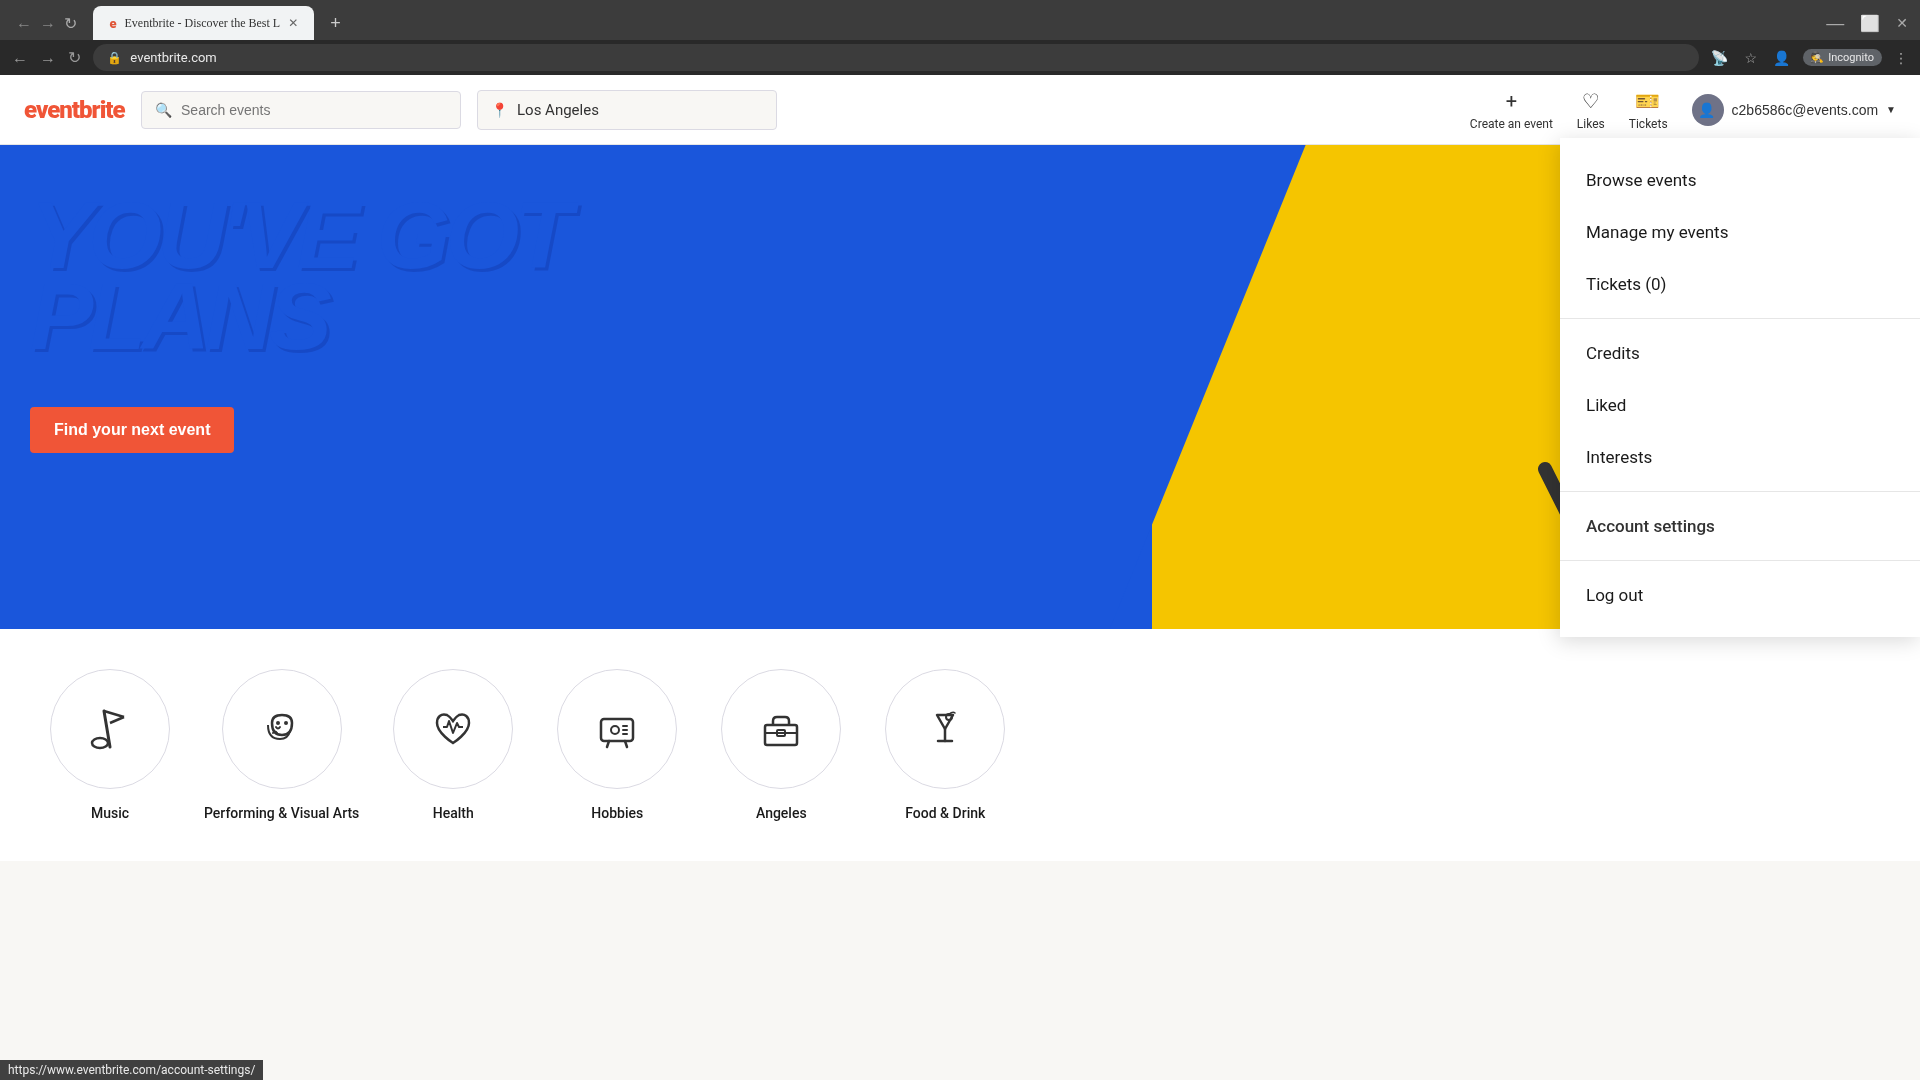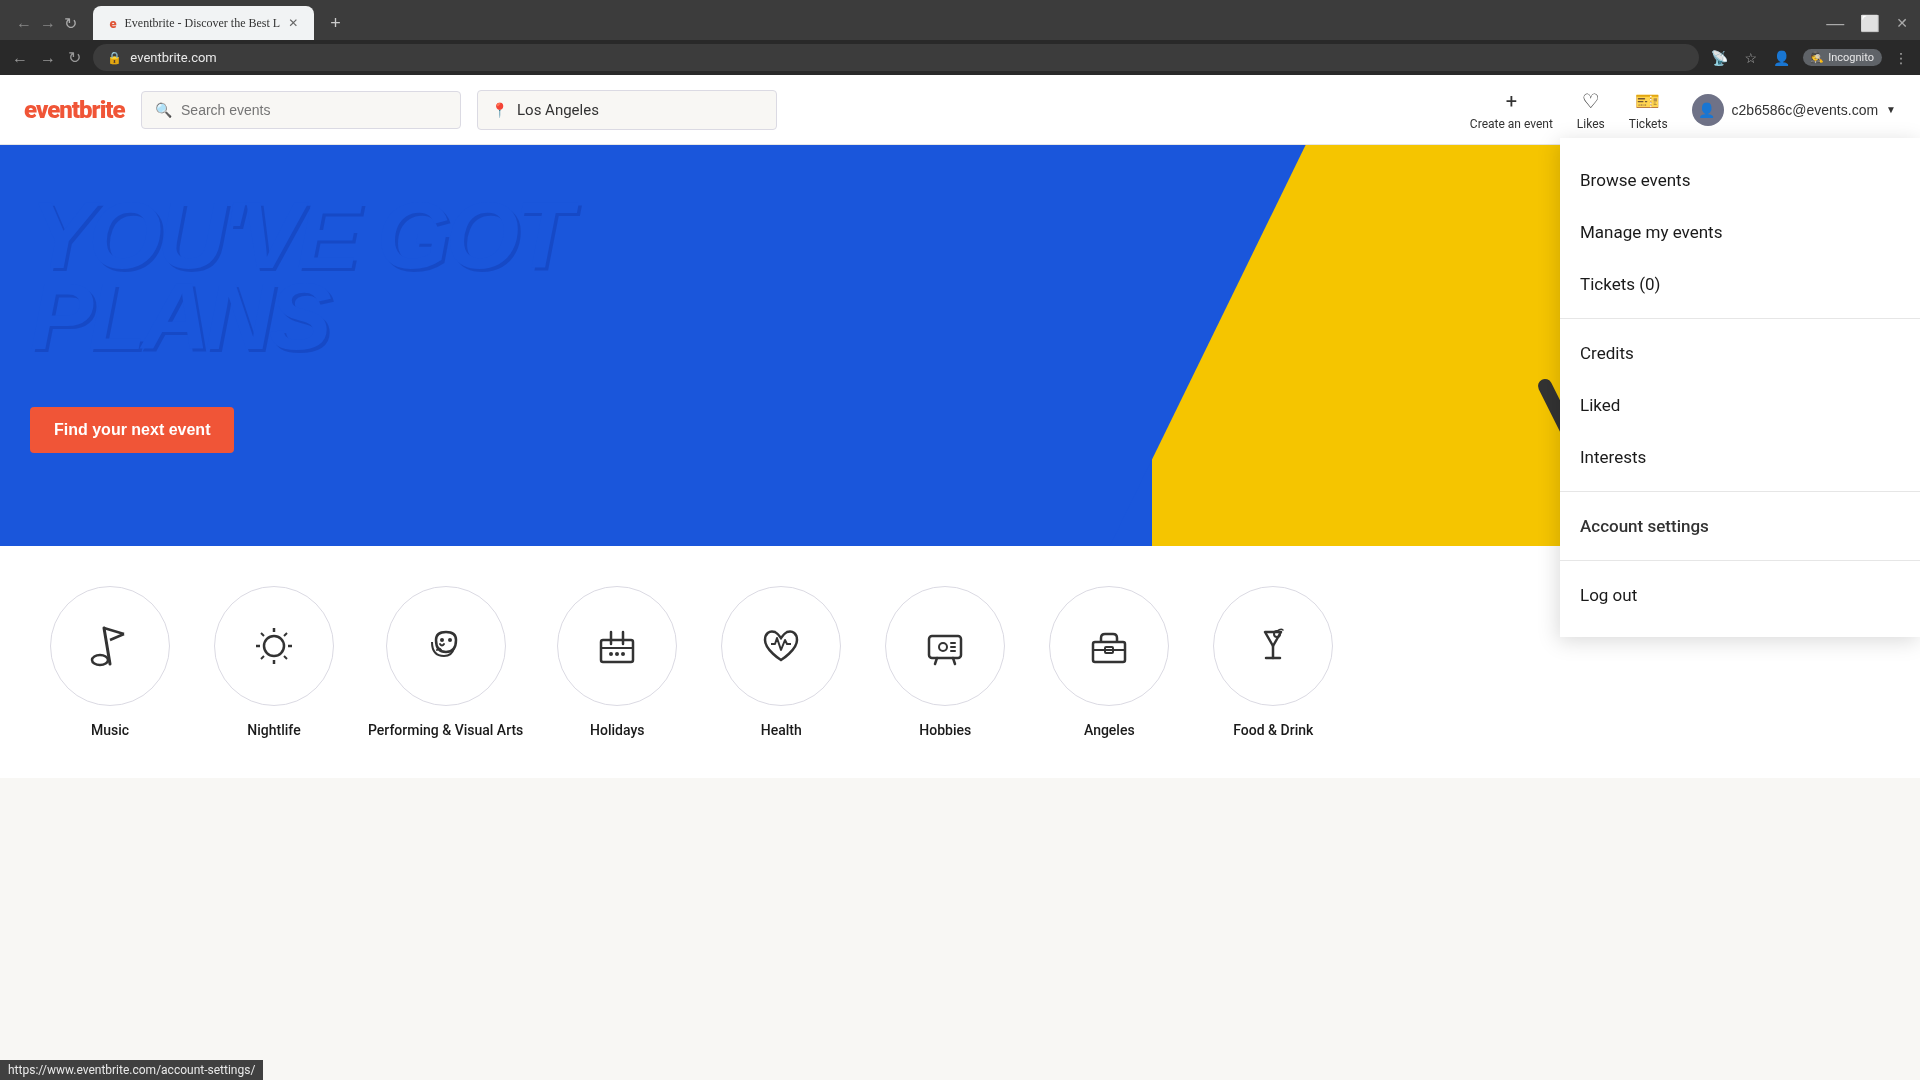--- a/index.html
+++ b/index.html
@@ -157,21 +157,21 @@
       top: 138px;
       right: 0;
       width: 360px;
       background: #fff;
       box-shadow: -2px 4px 20px rgba(0,0,0,0.15);
       z-index: 100;
       padding: 16px 0;
       pointer-events: all;
     }
     .dropdown-item {
-      padding: 16px 20px;
+      padding: 16px 26px;
       font-size: 17px;
       color: #1a1a1a;
       cursor: pointer;
       display: block;
     }
     .dropdown-divider { height: 1px; background: #e6e6e6; margin: 8px 0; }
 
     
     .status-bar {
       position: fixed;
@@ -179,21 +179,21 @@
       left: 0;
       background: #404040;
       color: #e8e8e8;
       font-size: 12px;
       padding: 3px 8px;
       z-index: 200;
     }
 
     
     .hero-wrapper {
-      height: 401px;
+      height: 484px;
       position: relative;
       overflow: hidden;
       background: #1a56db;
     }
 
     .hero-left-section {
       position: absolute;
       left: 0;
       top: 0;
       width: 68%;
@@ -370,67 +370,37 @@
       <svg width="48" height="48" viewBox="0 0 48 48" fill="none" xmlns="http://www.w3.org/2000/svg">
         <line x1="18" y1="6" x2="24" y2="42" stroke="#333" stroke-width="3" stroke-linecap="round"></line>
         <ellipse cx="14" cy="38" rx="8" ry="5" stroke="#333" stroke-width="2.5" fill="none"></ellipse>
         <line x1="18" y1="6" x2="38" y2="12" stroke="#333" stroke-width="2.5"></line>
         <line x1="24" y1="18" x2="38" y2="12" stroke="#333" stroke-width="2.5"></line>
       </svg>
     </div>
     <span class="category-name">Music</span>
   </div>
 
-  <div class="category-item">
-    <div class="category-circle">
-      <svg width="48" height="48" viewBox="0 0 48 48" fill="none" xmlns="http://www.w3.org/2000/svg">
-        <circle cx="24" cy="24" r="10" stroke="#333" stroke-width="2.5" fill="none"></circle>
-        <line x1="24" y1="6" x2="24" y2="10" stroke="#333" stroke-width="2.5"></line>
-        <line x1="24" y1="38" x2="24" y2="42" stroke="#333" stroke-width="2.5"></line>
-        <line x1="6" y1="24" x2="10" y2="24" stroke="#333" stroke-width="2.5"></line>
-        <line x1="38" y1="24" x2="42" y2="24" stroke="#333" stroke-width="2.5"></line>
-        <line x1="11" y1="11" x2="14" y2="14" stroke="#333" stroke-width="2"></line>
-        <line x1="34" y1="34" x2="37" y2="37" stroke="#333" stroke-width="2"></line>
-        <line x1="37" y1="11" x2="34" y2="14" stroke="#333" stroke-width="2"></line>
-        <line x1="11" y1="37" x2="14" y2="34" stroke="#333" stroke-width="2"></line>
-      </svg>
-    </div>
-    <span class="category-name">Nightlife</span>
-  </div>
 
   <div class="category-item">
     <div class="category-circle">
       <svg width="48" height="48" viewBox="0 0 48 48" fill="none" xmlns="http://www.w3.org/2000/svg">
 
         <path d="M14 18 Q14 30 24 30 Q34 30 34 18 Q34 10 24 10 Q14 10 14 18Z" stroke="#333" stroke-width="2.5" fill="none"></path>
         <path d="M18 22 Q20 25 22 22" stroke="#333" stroke-width="2" fill="none" stroke-linecap="round"></path>
         <circle cx="20" cy="18" r="2" fill="#333"></circle>
         <circle cx="28" cy="18" r="2" fill="#333"></circle>
 
         <path d="M10 20 Q10 34 22 34 Q30 34 32 26" stroke="#333" stroke-width="2" fill="none"></path>
         <path d="M15 28 Q17 25 19 28" stroke="#333" stroke-width="2" fill="none" stroke-linecap="round"></path>
       </svg>
     </div>
     <span class="category-name" style="text-align:center;">Performing &amp; Visual Arts</span>
   </div>
 
-  <div class="category-item">
-    <div class="category-circle">
-      <svg width="48" height="48" viewBox="0 0 48 48" fill="none" xmlns="http://www.w3.org/2000/svg">
-        <rect x="8" y="18" width="32" height="22" rx="2" stroke="#333" stroke-width="2.5" fill="none"></rect>
-        <line x1="8" y1="26" x2="40" y2="26" stroke="#333" stroke-width="2"></line>
-        <line x1="18" y1="10" x2="18" y2="22" stroke="#333" stroke-width="2.5" stroke-linecap="round"></line>
-        <line x1="30" y1="10" x2="30" y2="22" stroke="#333" stroke-width="2.5" stroke-linecap="round"></line>
-        <circle cx="18" cy="32" r="2" fill="#333"></circle>
-        <circle cx="24" cy="32" r="2" fill="#333"></circle>
-        <circle cx="30" cy="32" r="2" fill="#333"></circle>
-      </svg>
-    </div>
-    <span class="category-name">Holidays</span>
-  </div>
 
   <div class="category-item">
     <div class="category-circle">
       <svg width="48" height="48" viewBox="0 0 48 48" fill="none" xmlns="http://www.w3.org/2000/svg">
         <path d="M24 38 C24 38 8 28 8 18 C8 12 12 8 18 10 C20 11 22 13 24 16 C26 13 28 11 30 10 C36 8 40 12 40 18 C40 28 24 38 24 38Z" stroke="#333" stroke-width="2.5" fill="none"></path>
         <polyline points="14,22 18,22 20,16 24,28 28,18 30,22 34,22" stroke="#333" stroke-width="2" fill="none" stroke-linejoin="round"></polyline>
       </svg>
     </div>
     <span class="category-name">Health</span>
   </div>

